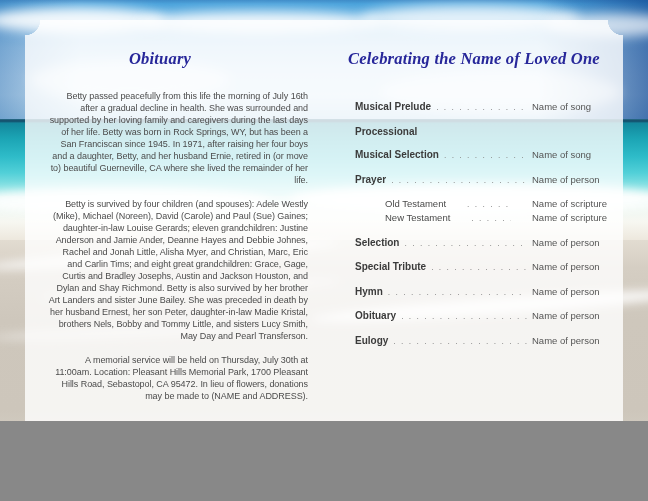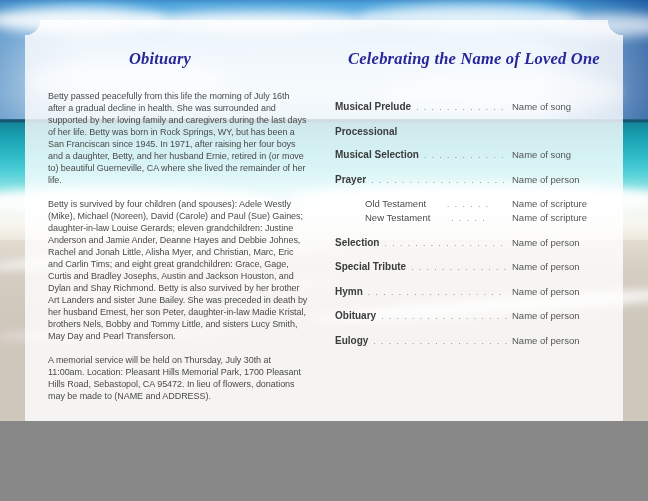--- a/index.html
+++ b/index.html
@@ -41,24 +41,24 @@
       radial-gradient(circle at 100% 100%,transparent 15px,#000 15.5px) 100% 100%/50.5% 50.5% no-repeat;}
 
   
   #content{position:absolute;inset:0;}
   .col-title{position:absolute;top:49px;text-align:center;
     font-family:"Liberation Serif",serif;font-style:italic;font-weight:bold;
     font-size:16.5px;color:#27279a;letter-spacing:.2px;}
   #obituary-title{left:30px;width:260px;}
   #program-title{left:333px;width:282px;}
 
-  #obituary-text{position:absolute;left:48px;top:90px;width:260px;}
+  #obituary-text{position:absolute;left:48px;top:90px;width:260px;text-align:right;}
   .para{margin:0 0 12px;font-size:9px;line-height:12px;color:#4b4b4b;letter-spacing:-0.05px;}
 
-  #program-rows{position:absolute;left:335px;top:101px;width:257px;}
+  #program-rows{position:absolute;left:355px;top:101px;width:257px;}
   .row{display:flex;align-items:baseline;line-height:11.5px;margin-bottom:12px;}
   .row-group{margin-bottom:12px;}
   .row-group .row{margin-bottom:4px;}
   .sub-row{display:flex;align-items:baseline;line-height:11.5px;margin:0 0 1.5px 30px;gap:16px;}
   .label{font-weight:bold;font-size:10px;color:#3b3b3b;white-space:nowrap;}
   .sub-label{font-size:9.5px;color:#4a4a4a;white-space:nowrap;}
   .suffix{font-size:9.5px;color:#4a4a4a;margin-left:4px;white-space:nowrap;}
   .dots{flex:1;overflow:hidden;white-space:nowrap;font-size:8.5px;color:#8b8b8b;
         letter-spacing:1.5px;margin:0 5px;}
   .value{flex:none;width:80px;font-size:9.5px;color:#555;white-space:nowrap;}

